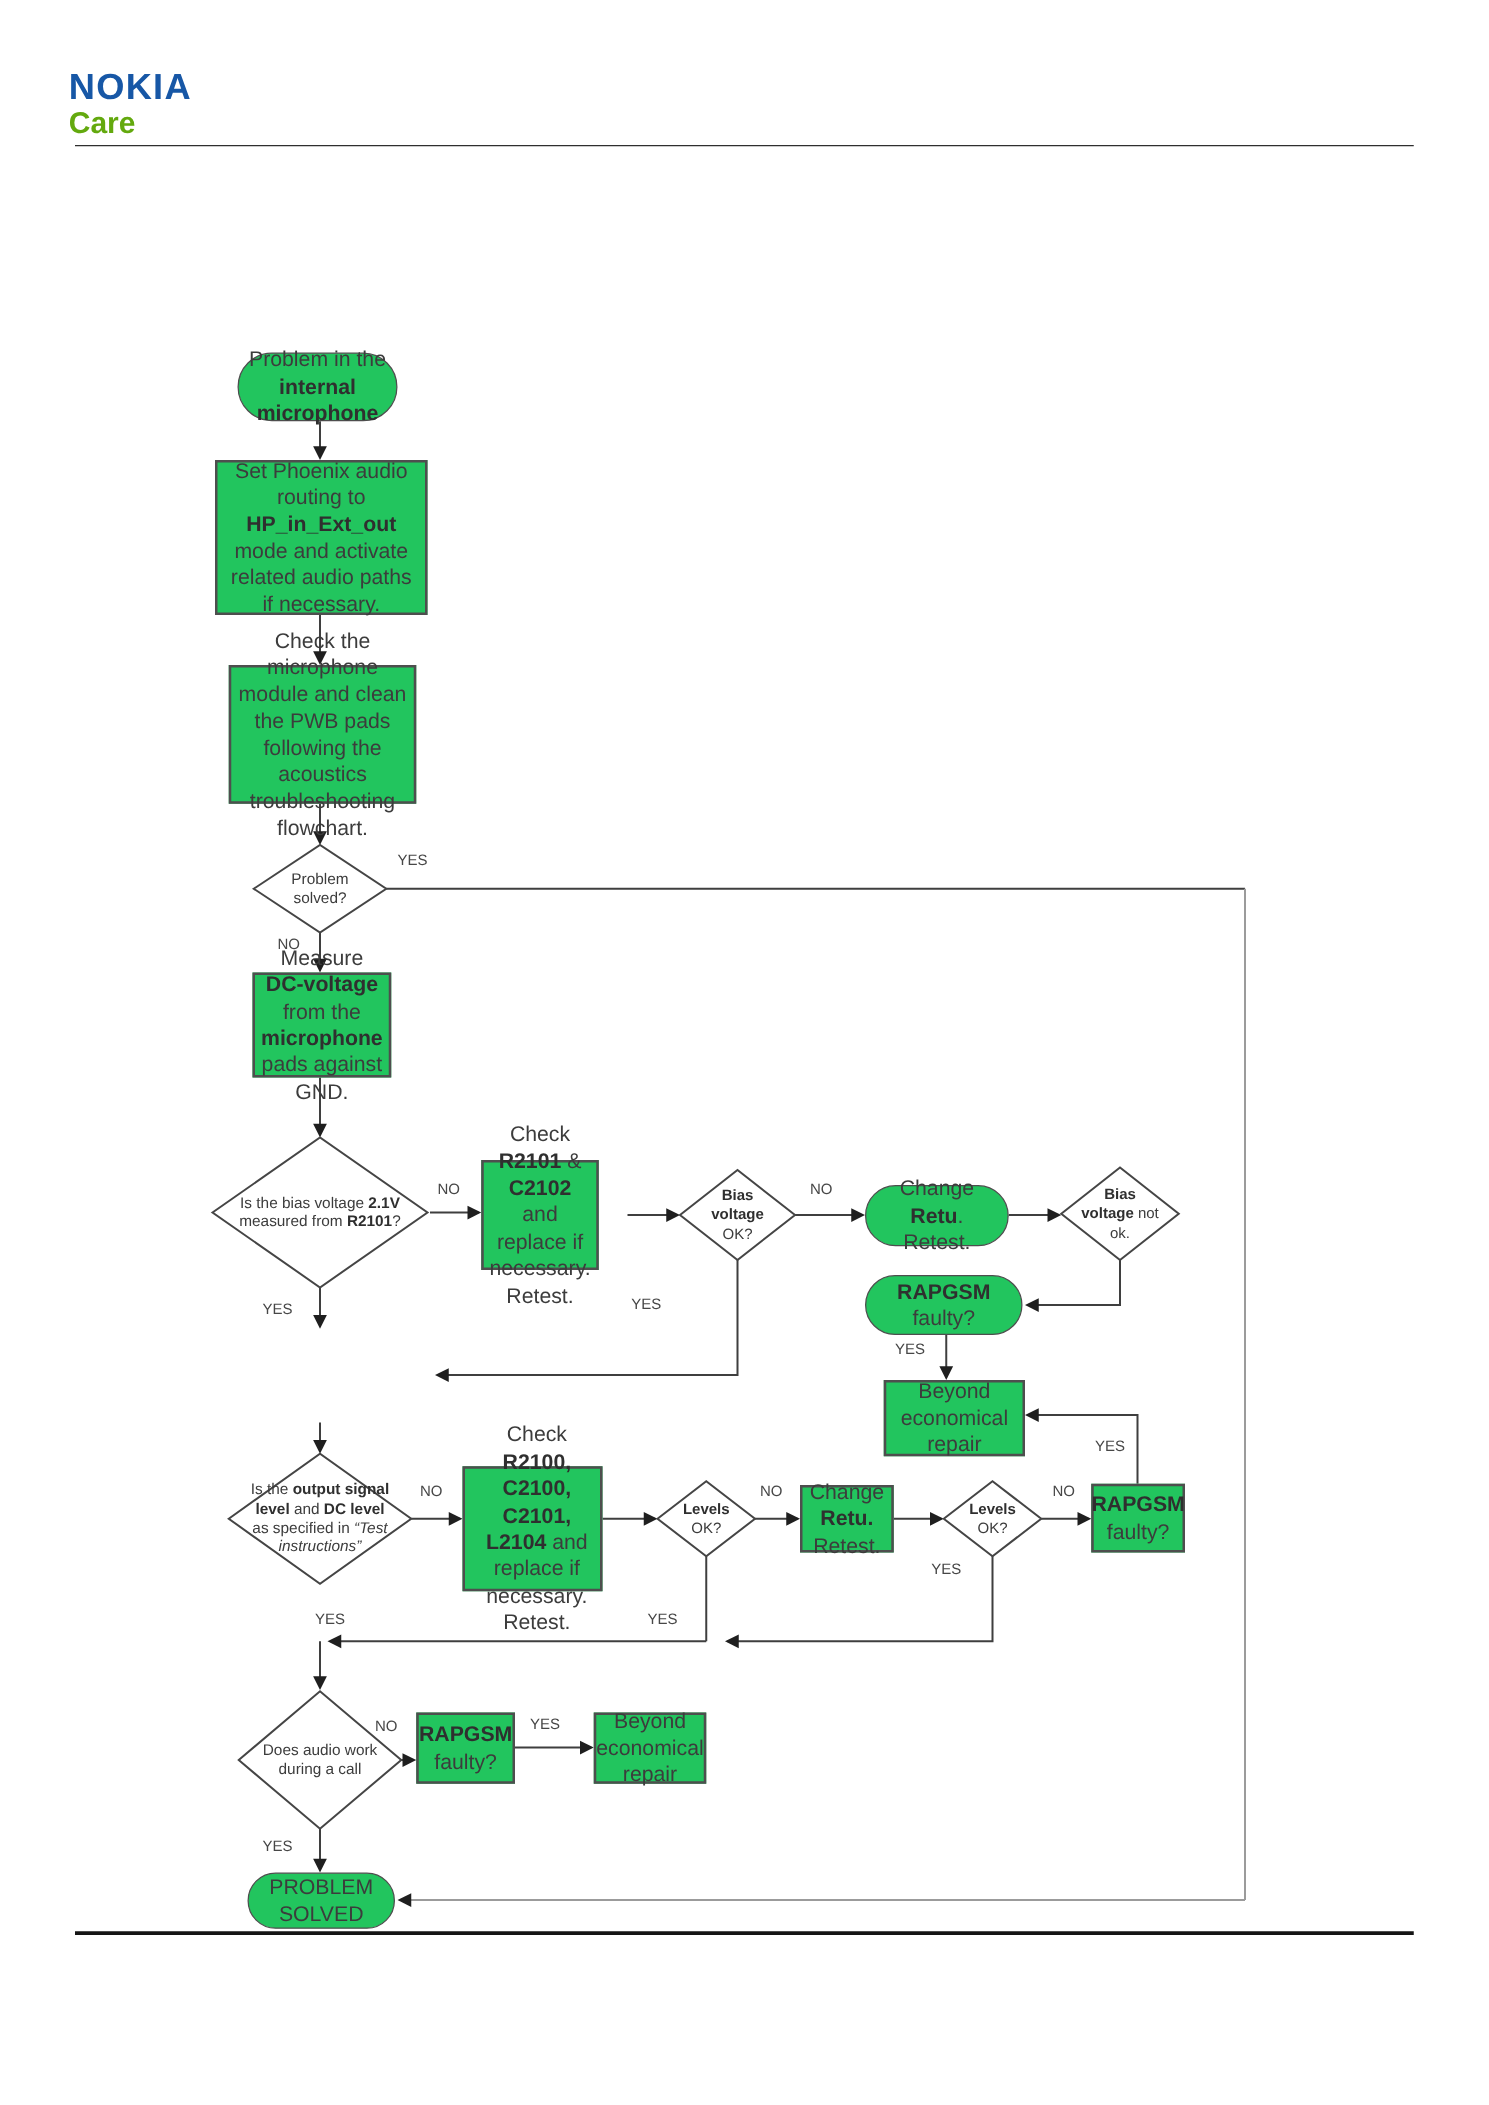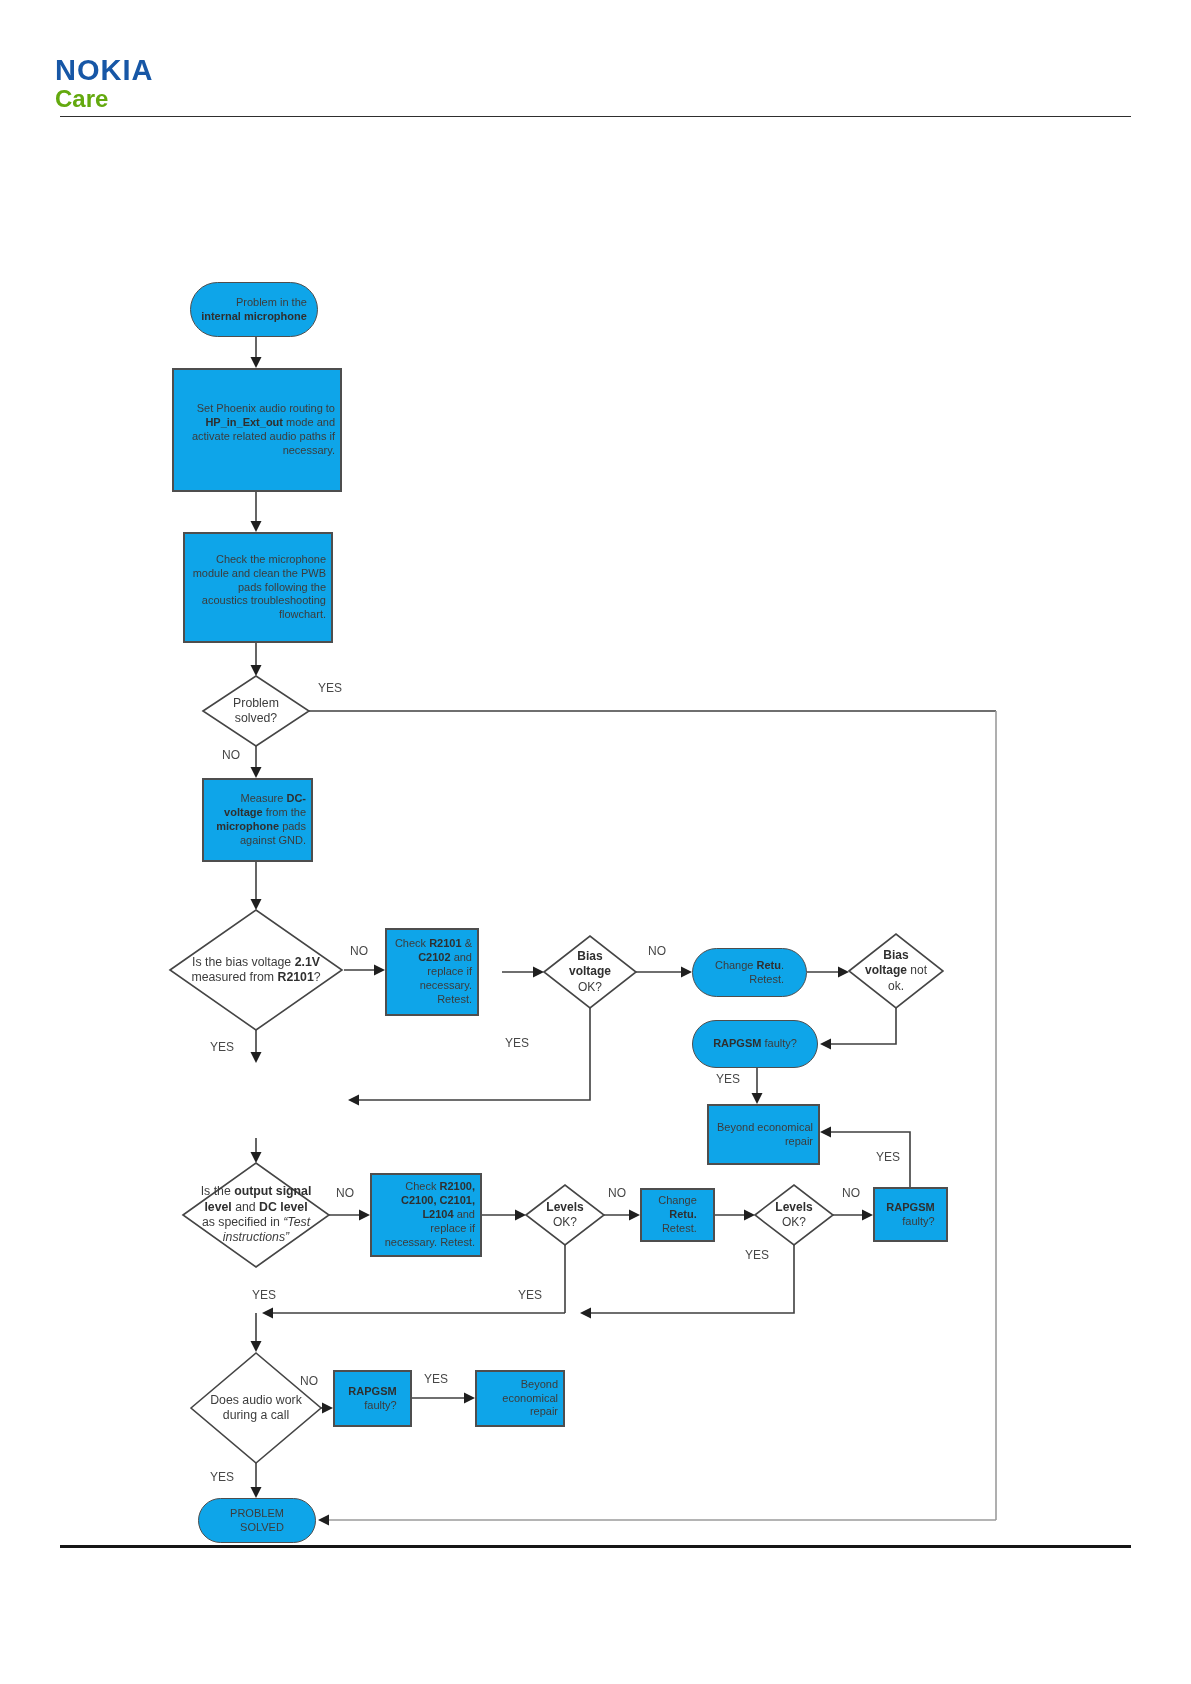--- a/index.html
+++ b/index.html
@@ -7,23 +7,23 @@
         font-family:"Liberation Sans",sans-serif;color:#3c3c3c;}
   
   .brand{position:absolute;left:55px;top:56px;line-height:1;}
   .brand .nokia{font-weight:bold;font-size:29px;letter-spacing:1px;color:#1757a6;}
   .brand .care{font-weight:bold;font-size:24px;color:#63a90e;margin-top:2px;}
   .rule-top{position:absolute;left:60px;top:116px;width:1071px;height:0;border-top:1.5px solid #2e2e2e;}
   .rule-bottom{position:absolute;left:60px;top:1545px;width:1071px;height:0;border-top:3px solid #151515;}
   
   svg.wires{position:absolute;left:0;top:0;z-index:1;}
   
-  .node{position:absolute;z-index:2;background:#0ea5e9;border:2px solid #4e4e4e;
-        display:flex;align-items:center;justify-content:center;text-align:right;
-        font-size:11px;line-height:1.26;box-sizing:border-box;padding:2px 5px;}
+  .node{position:absolute;z-index:2;background:#22c55e;border:2px solid #4e4e4e;
+        display:flex;align-items:center;justify-content:center;text-align:center;
+        font-size:17px;line-height:1.26;box-sizing:border-box;padding:2px 5px;}
   .stadium{border-radius:28px;border-width:1.7px;}
   .dtext{position:absolute;z-index:2;display:flex;align-items:center;justify-content:center;
          text-align:center;font-size:12.3px;line-height:1.26;box-sizing:border-box;}
   .small{font-size:12px;}
   .elabel{position:absolute;z-index:2;font-size:12px;color:#474747;white-space:nowrap;}
   b{font-weight:bold;color:#2f2f2f;}
   i{font-style:italic;}
   .line{display:block;}
 </style>
 </head>
@@ -146,21 +146,21 @@
 
   <div class="node stadium" style="left:692px;top:1020px;width:126px;height:48px;">
     <div><b>RAPGSM</b><span> faulty?</span></div>
   </div>
 
   <div class="node" style="left:707px;top:1104px;width:113px;height:61px;">
     <div><span>Beyond economical repair</span></div>
   </div>
 
 
-  <div class="node" style="left:370px;top:1173px;width:112px;height:84px;padding-left:12px;">
+  <div class="node" style="left:370px;top:1173px;width:112px;height:100px;padding-left:12px;">
     <div><span>Check </span><b>R2100, C2100, C2101, L2104</b><span> and replace if necessary. Retest.</span></div>
   </div>
 
   <div class="node" style="left:640px;top:1188px;width:75px;height:54px;">
     <div>
         <span class="line">Change</span>
         <b class="line">Retu.</b>
         <span class="line">Retest.</span>
       </div>
   </div>

